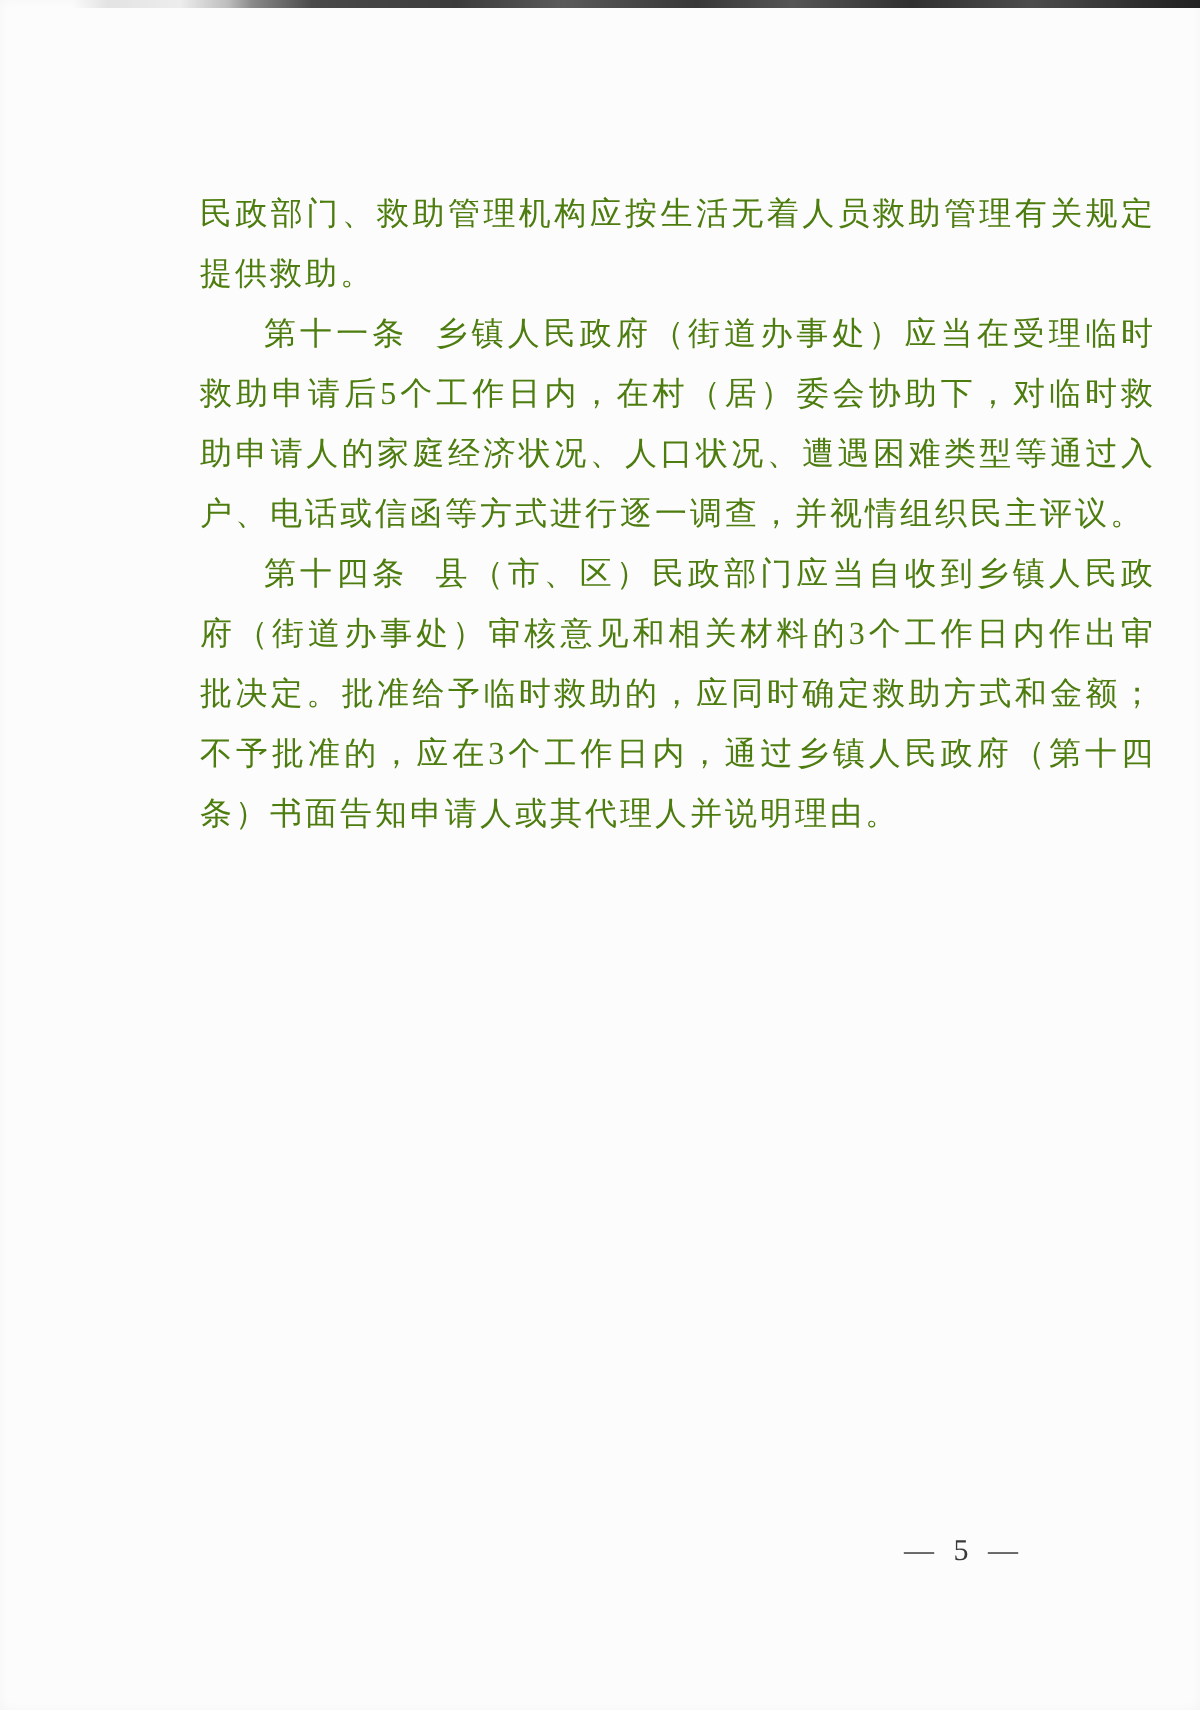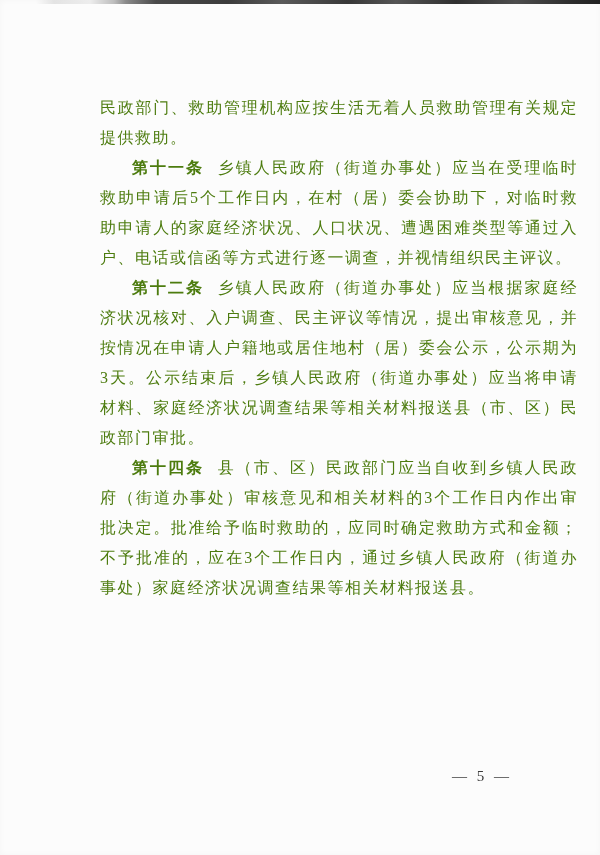--- a/index.html
+++ b/index.html
@@ -37,21 +37,21 @@
     margin-left: 38px;
   }
   .content p {
     margin: 0;
     text-indent: 2em;
   }
   .content p.continuation {
     text-indent: 0;
   }
   .term {
-    font-weight: 700;
+    font-weight: 400;
   }
   .term:not(:empty) {
     margin-right: 0.85em;
   }
   .page-number {
     position: absolute;
     top: 768px;
     right: 88px;
     color: #3a3a3a;
     font-size: 15px;
@@ -70,26 +70,23 @@
 
     <p class="continuation">
       <span class="term"></span><span>民政部门、救助管理机构应按生活无着人员救助管理有关规定提供救助。</span>
     </p>
 
 
     <p>
       <span class="term">第十一条</span><span>乡镇人民政府（街道办事处）应当在受理临时救助申请后5个工作日内，在村（居）委会协助下，对临时救助申请人的家庭经济状况、人口状况、遭遇困难类型等通过入户、电话或信函等方式进行逐一调查，并视情组织民主评议。</span>
     </p>
 
-    <p>
-      <span class="term">第十二条</span><span>乡镇人民政府（街道办事处）应当根据家庭经济状况核对、入户调查、民主评议等情况，提出审核意见，并按情况在申请人户籍地或居住地村（居）委会公示，公示期为3天。公示结束后，乡镇人民政府（街道办事处）应当将申请材料、家庭经济状况调查结果等相关材料报送县（市、区）民政部门审批。</span>
-    </p>
 
     <p>
-      <span class="term">第十四条</span><span>县（市、区）民政部门应当自收到乡镇人民政府（街道办事处）审核意见和相关材料的3个工作日内作出审批决定。批准给予临时救助的，应同时确定救助方式和金额；不予批准的，应在3个工作日内，通过乡镇人民政府（街道办事处）家庭经济状况调查结果等相关材料报送县。</span>
+      <span class="term">第十四条</span><span>县（市、区）民政部门应当自收到乡镇人民政府（街道办事处）审核意见和相关材料的3个工作日内作出审批决定。批准给予临时救助的，应同时确定救助方式和金额；不予批准的，应在3个工作日内，通过乡镇人民政府（第十四条）书面告知申请人或其代理人并说明理由。</span>
     </p>
 
 
   </div>
 
   <div class="page-number">— 5 —</div>
 
 </div>
 
 </body></html>

